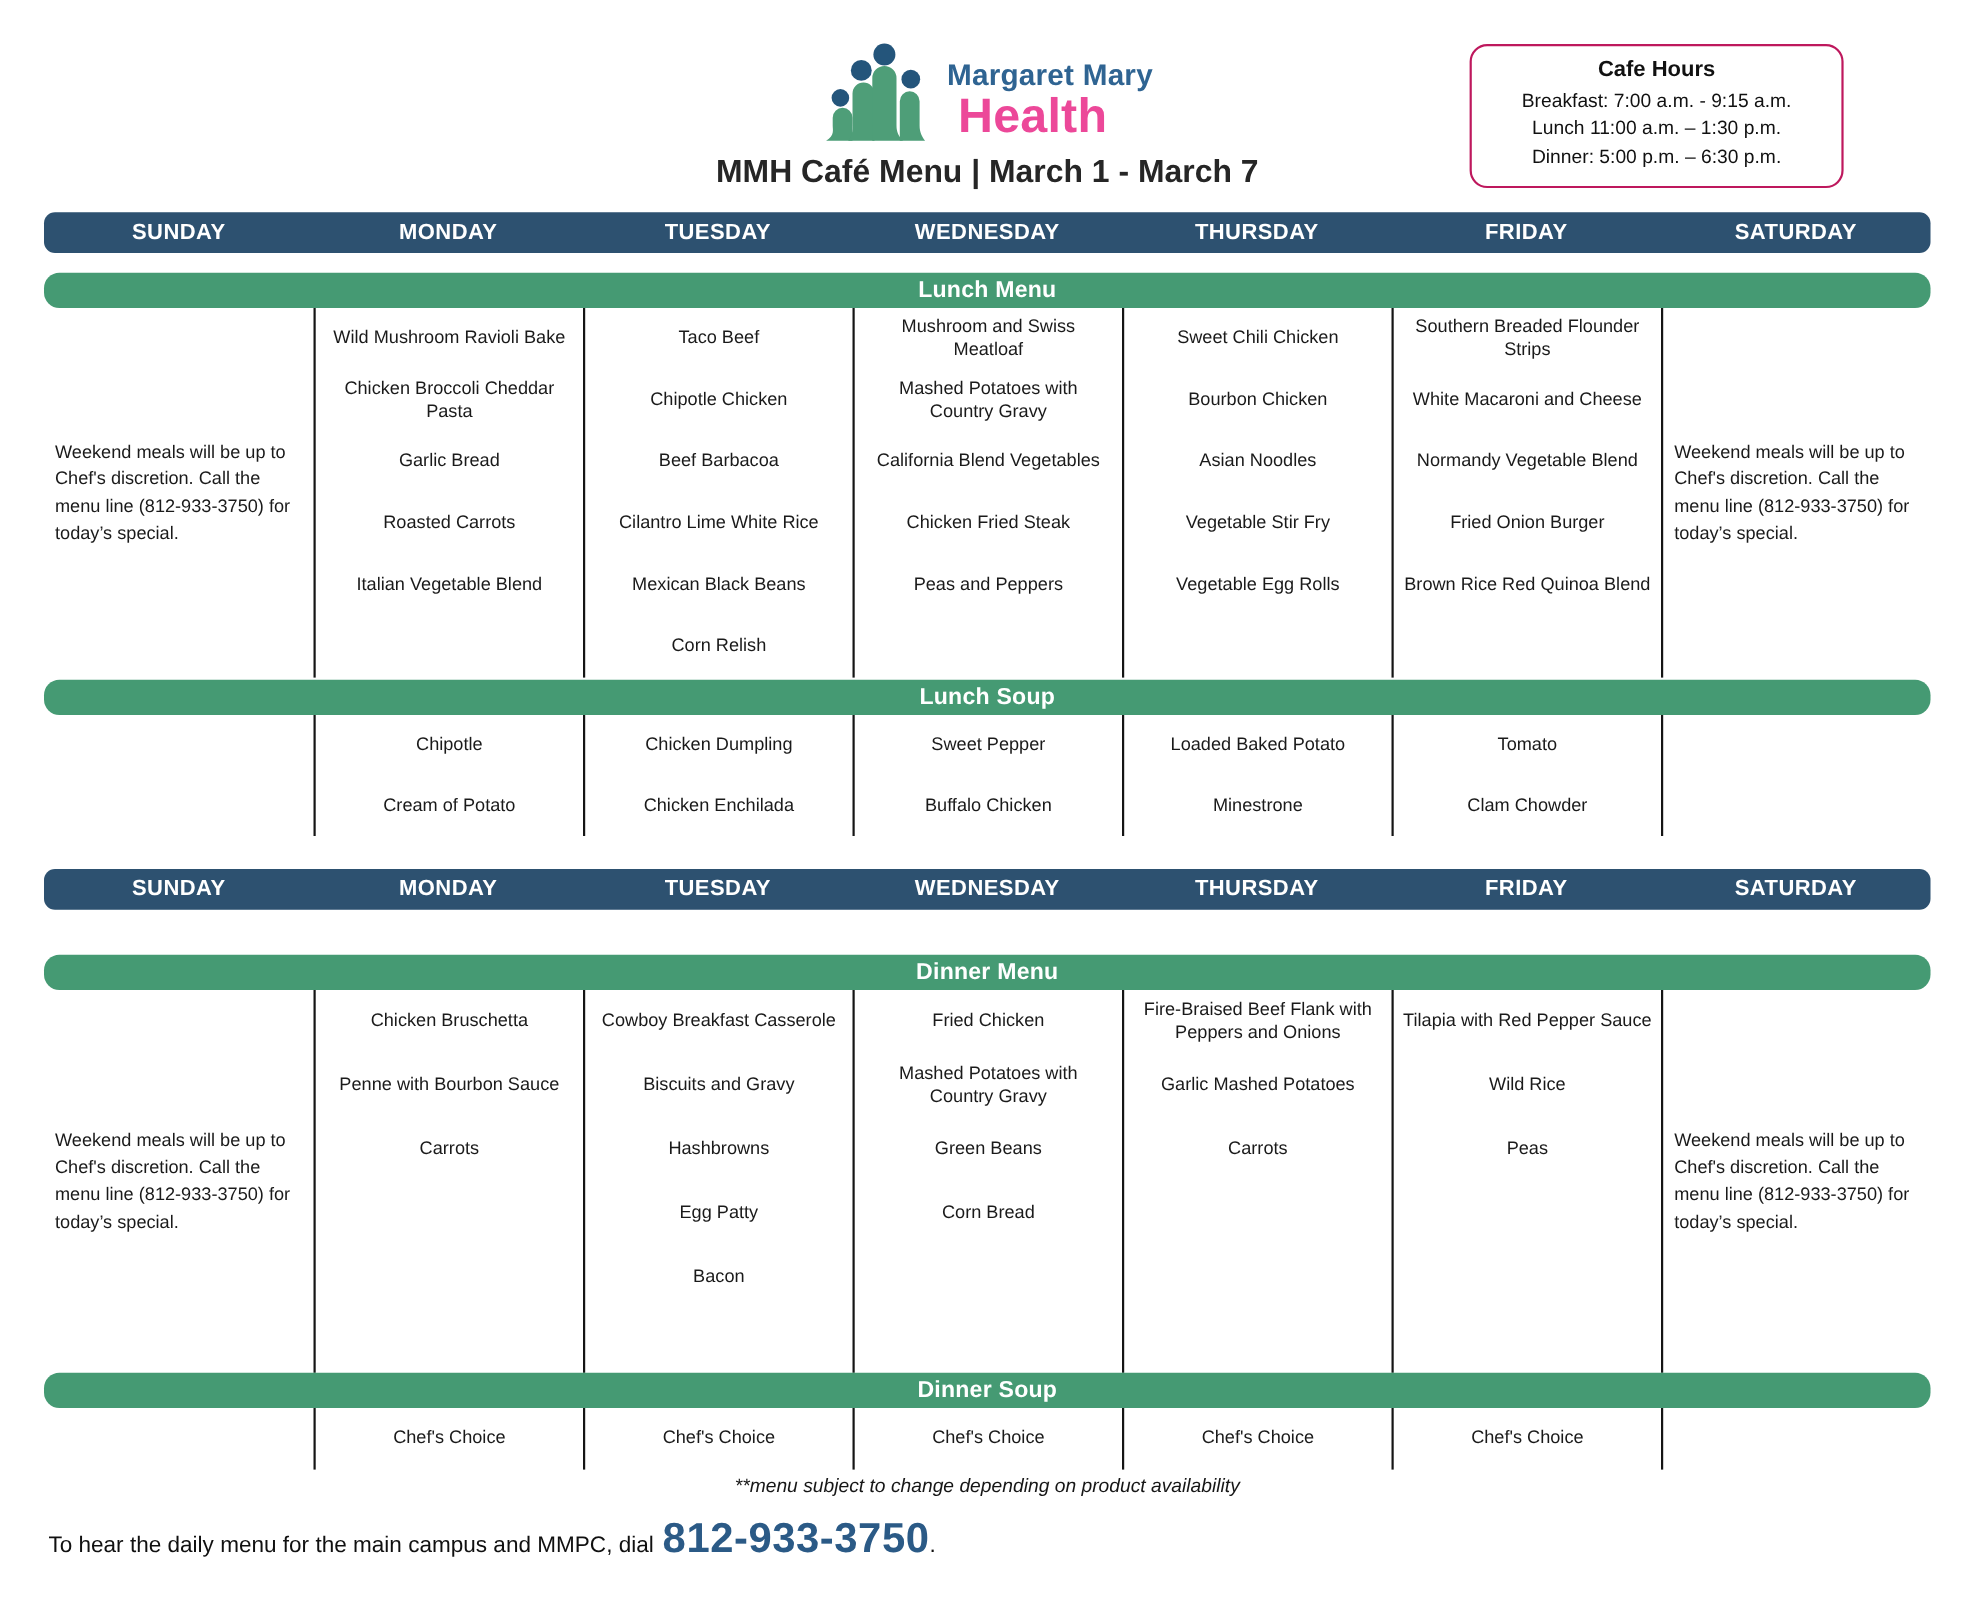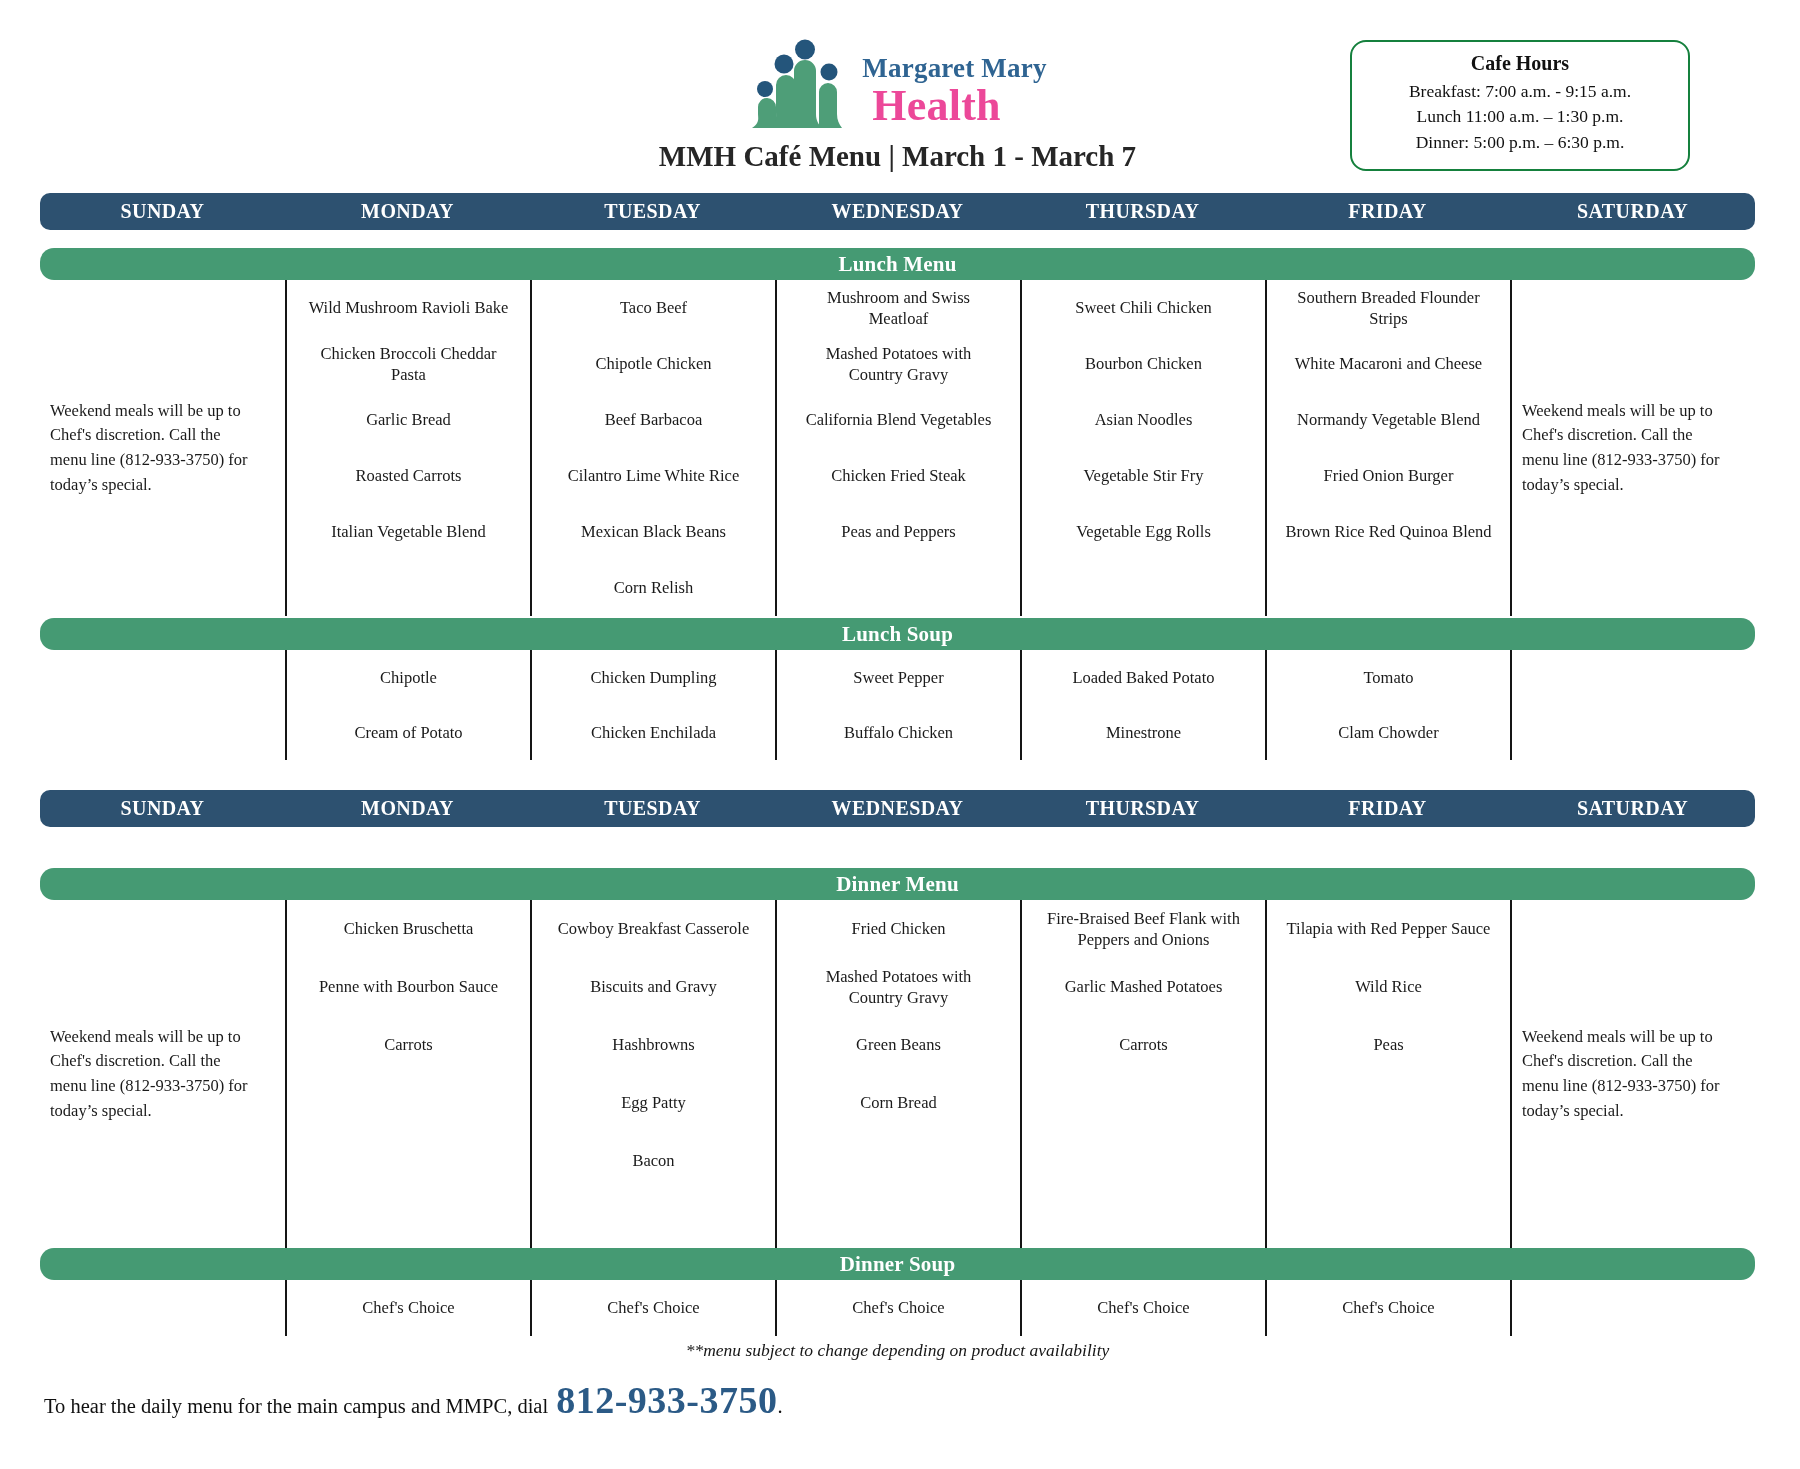--- a/index.html
+++ b/index.html
@@ -1,28 +1,28 @@
 <!DOCTYPE html>
 <html><head>
 <meta charset="utf-8">
 <style>
   html,body{margin:0;padding:0;background:#fff;}
   .page{position:relative;width:1800px;height:1469px;background:#fff;
-        font-family:Liberation Serif, serif;color:#1a1a1a;overflow:hidden;}
+        font-family:Liberation Sans, sans-serif;color:#1a1a1a;overflow:hidden;}
 
   
   .header-zone{position:absolute;left:40px;top:38px;width:1715px;}
   .brand{display:flex;justify-content:center;align-items:flex-end;gap:14px;height:92px;}
   .brand-text{display:flex;flex-direction:column;align-items:flex-start;line-height:1;padding-bottom:2px;}
   .brand-line1{font-size:27px;font-weight:600;color:#2f6492;letter-spacing:.2px;}
   .brand-line2{font-size:44px;font-weight:800;color:#ec4899;margin-top:2px;letter-spacing:.2px;margin-left:10px;}
   .page-title{margin-top:10px;text-align:center;font-size:29px;font-weight:700;color:#262626;}
 
-  .hours-box{position:absolute;right:65px;top:2px;width:296px;padding:10px 20px 14px;
-             border:2px solid #15803d;border-radius:16px;background:#fff;text-align:center;}
+  .hours-box{position:absolute;right:79px;top:2px;width:296px;padding:10px 20px 14px;
+             border:2px solid #be185d;border-radius:16px;background:#fff;text-align:center;}
   .hours-title{font-size:20px;font-weight:700;margin-bottom:4px;color:#111;}
   .hours-line{font-size:17.5px;line-height:1.45;color:#111;}
 
   
   .tbl{position:absolute;left:40px;width:1715px;}
   .daybar{display:grid;grid-template-columns:repeat(7,1fr);align-items:center;
           background:#2d5170;border-radius:10px;height:37px;}
   .daybar span{text-align:center;color:#fff;font-weight:700;font-size:20px;letter-spacing:.4px;}
   .band{background:#459a73;border-radius:14px;height:32px;display:flex;align-items:center;
         justify-content:center;color:#fff;font-weight:700;font-size:21px;letter-spacing:.2px;}

